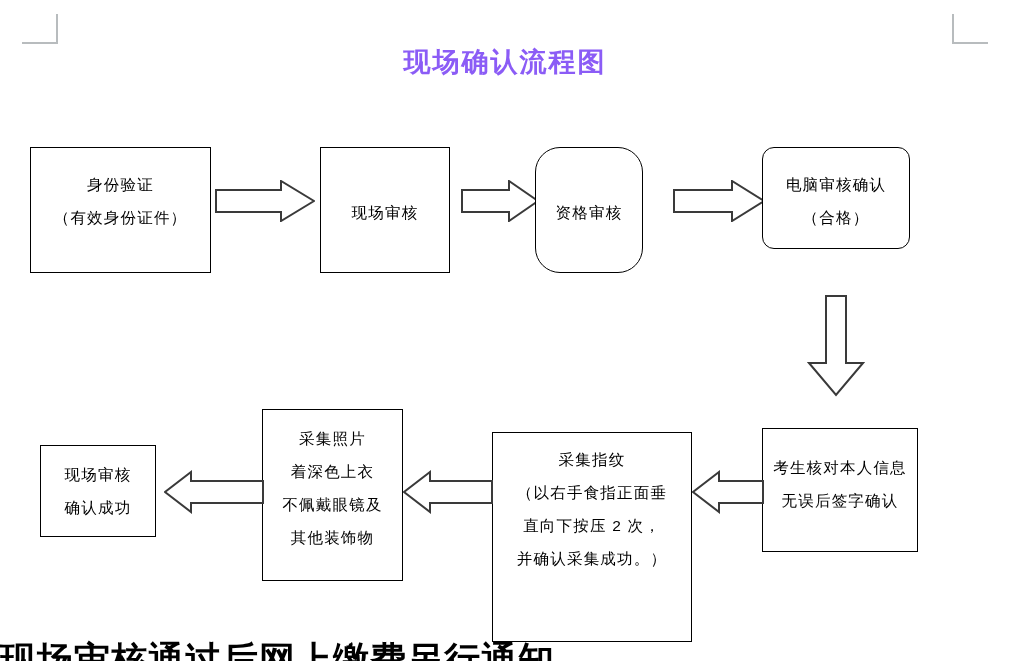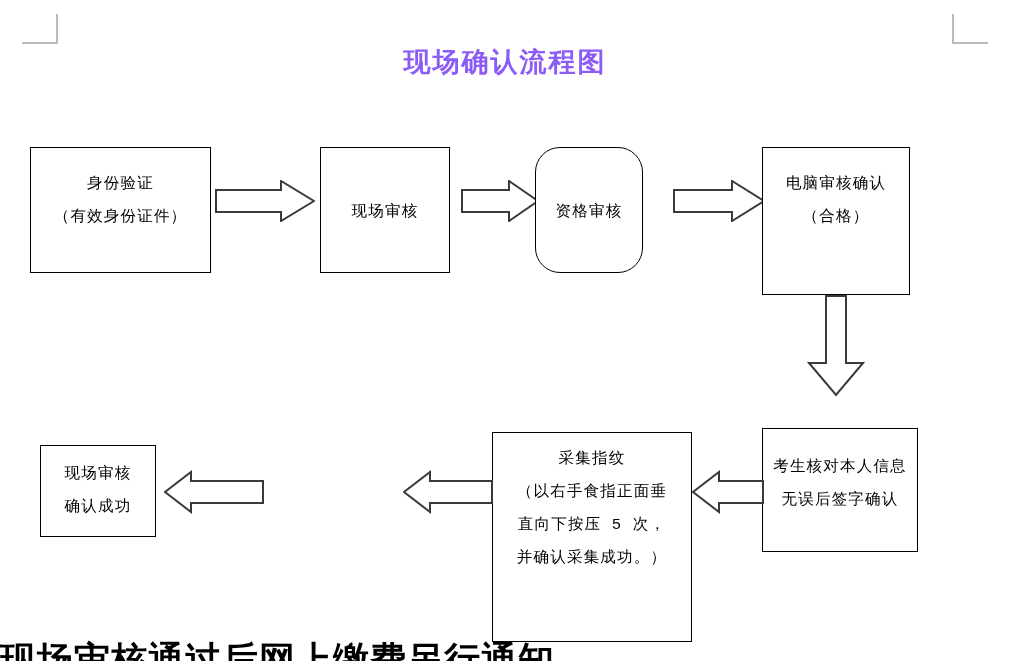--- a/index.html
+++ b/index.html
@@ -54,21 +54,21 @@
   .box {
     position: absolute;
     box-sizing: border-box;
     border: 1.4px solid #000000;
     background: #ffffff;
     color: #000000;
     font-size: 15.5px;
     line-height: 33px;
     text-align: center;
     letter-spacing: 1.2px;
-    font-family: Liberation Mono, monospace;
+    font-family: Liberation Sans, sans-serif;
   }
   .box .lines {
     position: absolute;
     left: 0;
     width: 100%;
   }
   .box .line { white-space: nowrap; }
 
   
   .arrow {
@@ -130,21 +130,21 @@
       <div class="line">资格审核</div>
     </div>
   </div>
 
   <div class="arrow" style="left:673px; top:180px;">
     <svg width="92" height="42" viewBox="0 0 92 42">
       <polygon points="1,10 59,10 59,1 91,21 59,41 59,32 1,32" fill="#ffffff" stroke="#3a3a3a" stroke-width="2" stroke-linejoin="miter"></polygon>
     </svg>
   </div>
 
-  <div class="box" style="left:762px; top:147px; width:148px; height:148px;">
+  <div class="box" style="left:762px; top:147px; width:148px; height:102px;border-radius:12px;">
     <div class="lines" style="top:20px;">
       <div class="line">电脑审核确认</div>
       <div class="line">（合格）</div>
     </div>
   </div>
 
   <div class="arrow" style="left:807px; top:295px;">
     <svg width="58" height="102" viewBox="0 0 58 102">
       <polygon points="19,1 39,1 39,68 56,68 29,100 2,68 19,68" fill="#ffffff" stroke="#3a3a3a" stroke-width="2" stroke-linejoin="miter"></polygon>
     </svg>
@@ -160,31 +160,39 @@
   <div class="arrow" style="left:692px; top:470px;">
     <svg width="72" height="44" viewBox="0 0 72 44">
       <polygon points="71,11 27,11 27,2 1,22 27,42 27,33 71,33" fill="#ffffff" stroke="#3a3a3a" stroke-width="2" stroke-linejoin="miter"></polygon>
     </svg>
   </div>
 
   <div class="box" style="left:492px; top:432px; width:200px; height:210px;">
     <div class="lines" style="top:10px;">
       <div class="line">采集指纹</div>
       <div class="line">（以右手食指正面垂</div>
-      <div class="line">直向下按压 5 次，</div>
+      <div class="line">直向下按压 2 次，</div>
       <div class="line">并确认采集成功。）</div>
     </div>
   </div>
 
   <div class="arrow" style="left:403px; top:470px;">
     <svg width="90" height="44" viewBox="0 0 90 44">
       <polygon points="89,11 27,11 27,2 1,22 27,42 27,33 89,33" fill="#ffffff" stroke="#3a3a3a" stroke-width="2" stroke-linejoin="miter"></polygon>
     </svg>
   </div>
 
+  <div class="box" style="left:262px; top:409px; width:141px; height:172px;">
+    <div class="lines" style="top:12px;">
+      <div class="line">采集照片</div>
+      <div class="line">着深色上衣</div>
+      <div class="line">不佩戴眼镜及</div>
+      <div class="line">其他装饰物</div>
+    </div>
+  </div>
 
   <div class="arrow" style="left:164px; top:470px;">
     <svg width="100" height="44" viewBox="0 0 100 44">
       <polygon points="99,11 27,11 27,2 1,22 27,42 27,33 99,33" fill="#ffffff" stroke="#3a3a3a" stroke-width="2" stroke-linejoin="miter"></polygon>
     </svg>
   </div>
 
   <div class="box" style="left:40px; top:445px; width:116px; height:92px;">
     <div class="lines" style="top:12px;">
       <div class="line">现场审核</div>

